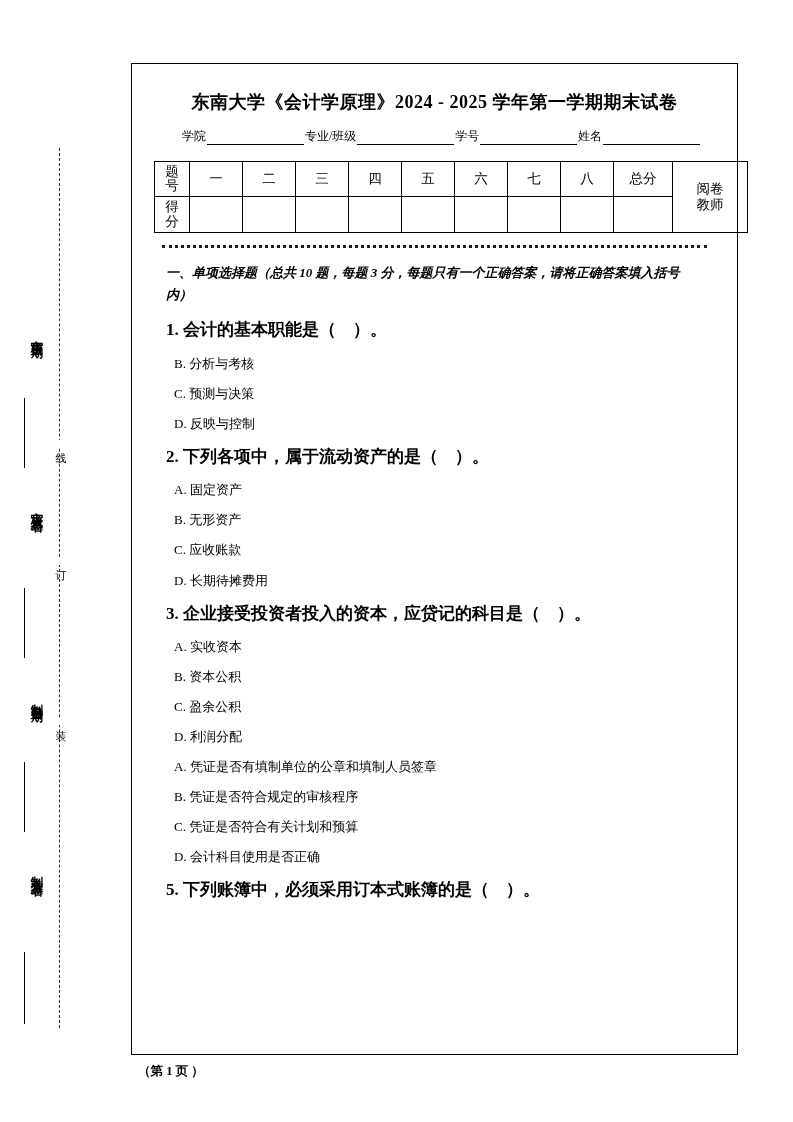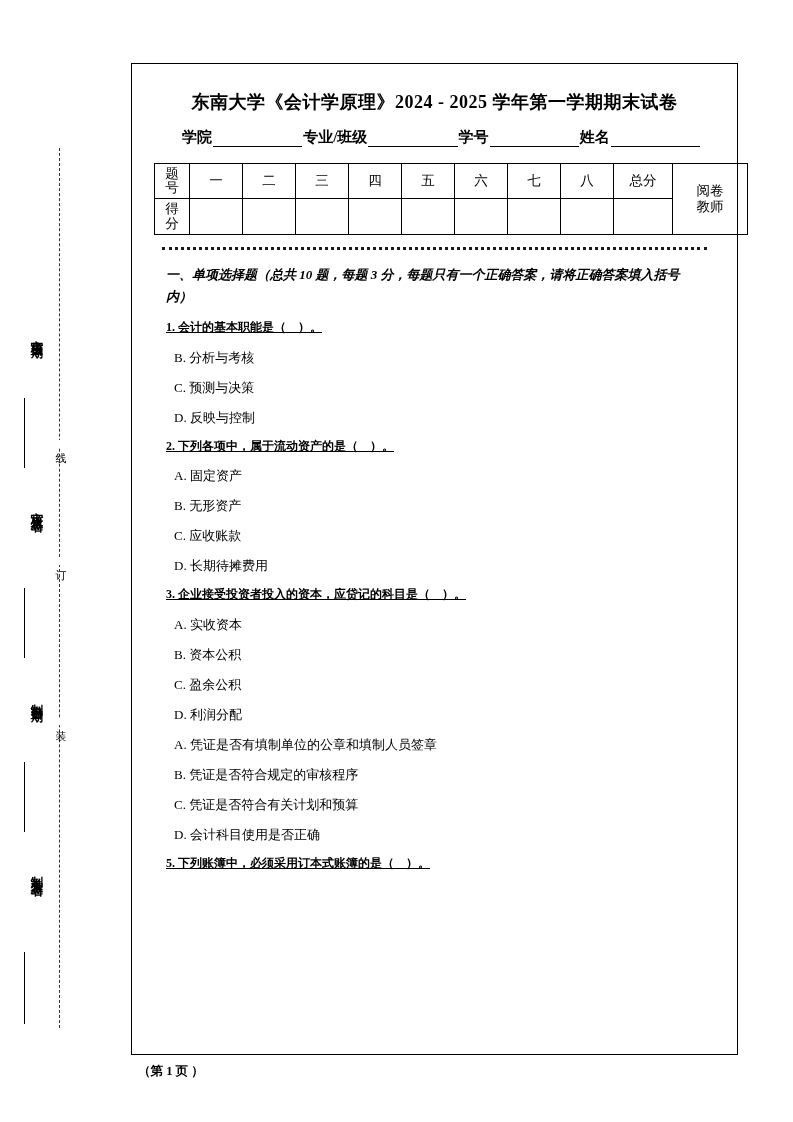--- a/index.html
+++ b/index.html
@@ -85,22 +85,22 @@
   
   .fillrow {
     display: flex;
     align-items: flex-end;
     font-size: 12.5px;
     padding: 0 14px 0 28px;
     margin-bottom: 16px;
   }
   .fillrow .lbl {
     white-space: nowrap;
-    font-weight: bold;
-    font-size: 15px;
+    font-weight: normal;
+    font-size: 12px;
   }
   .fillrow .blank {
     border-bottom: 1px solid #000;
     flex: 1 1 auto;
     height: 13px;
     margin: 0 1px;
   }
   .b1 { flex-grow: 1.05; }
   .b2 { flex-grow: 1.35; }
   .b3 { flex-grow: 1.25; }
@@ -153,22 +153,21 @@
     font-weight: bold;
     font-style: italic;
     font-size: 13px;
     line-height: 1.75;
     margin-bottom: 8px;
     font-family: "Liberation Serif", "DejaVu Serif", serif;
   }
   .q {
     font-weight: bold;
     margin: 9px 0 2px 0;
-    font-size: 12px;
-    text-decoration: underline;
+    font-size: 17px;
   }
   .opt {
     margin: 9px 0 2px 8px;
     font-size: 13px;
   }
 
   
   .pagefoot {
     position: absolute;
     left: 138px;

